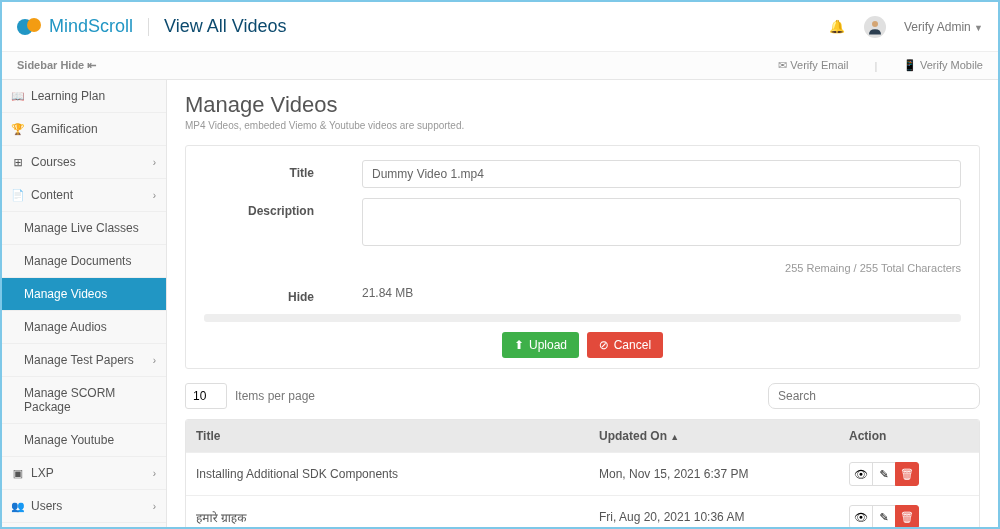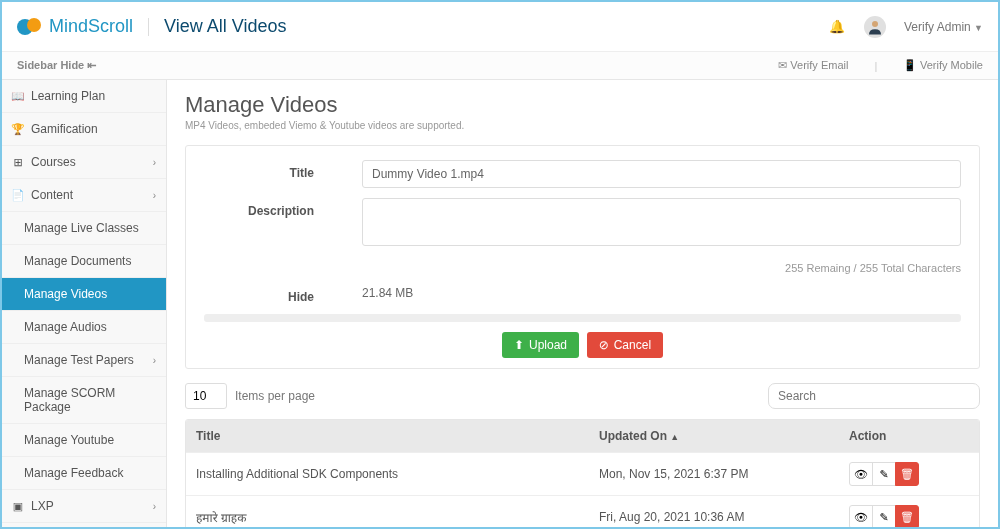--- a/index.html
+++ b/index.html
@@ -148,23 +148,20 @@
       <div class="sb-item sub">
         <span>Manage Test Papers</span>
         <span class="chev">›</span>
       </div>
       <div class="sb-item sub">
         <span>Manage SCORM Package</span>
       </div>
       <div class="sb-item sub">
         <span>Manage Youtube</span>
       </div>
-      <div class="sb-item sub">
-        <span>Manage Feedback</span>
-      </div>
       <div class="sb-item">
         <span class="sb-icon">▣</span>
         <span>LXP</span>
         <span class="chev">›</span>
       </div>
       <div class="sb-item">
         <span class="sb-icon">👥</span>
         <span>Users</span>
         <span class="chev">›</span>
       </div>

